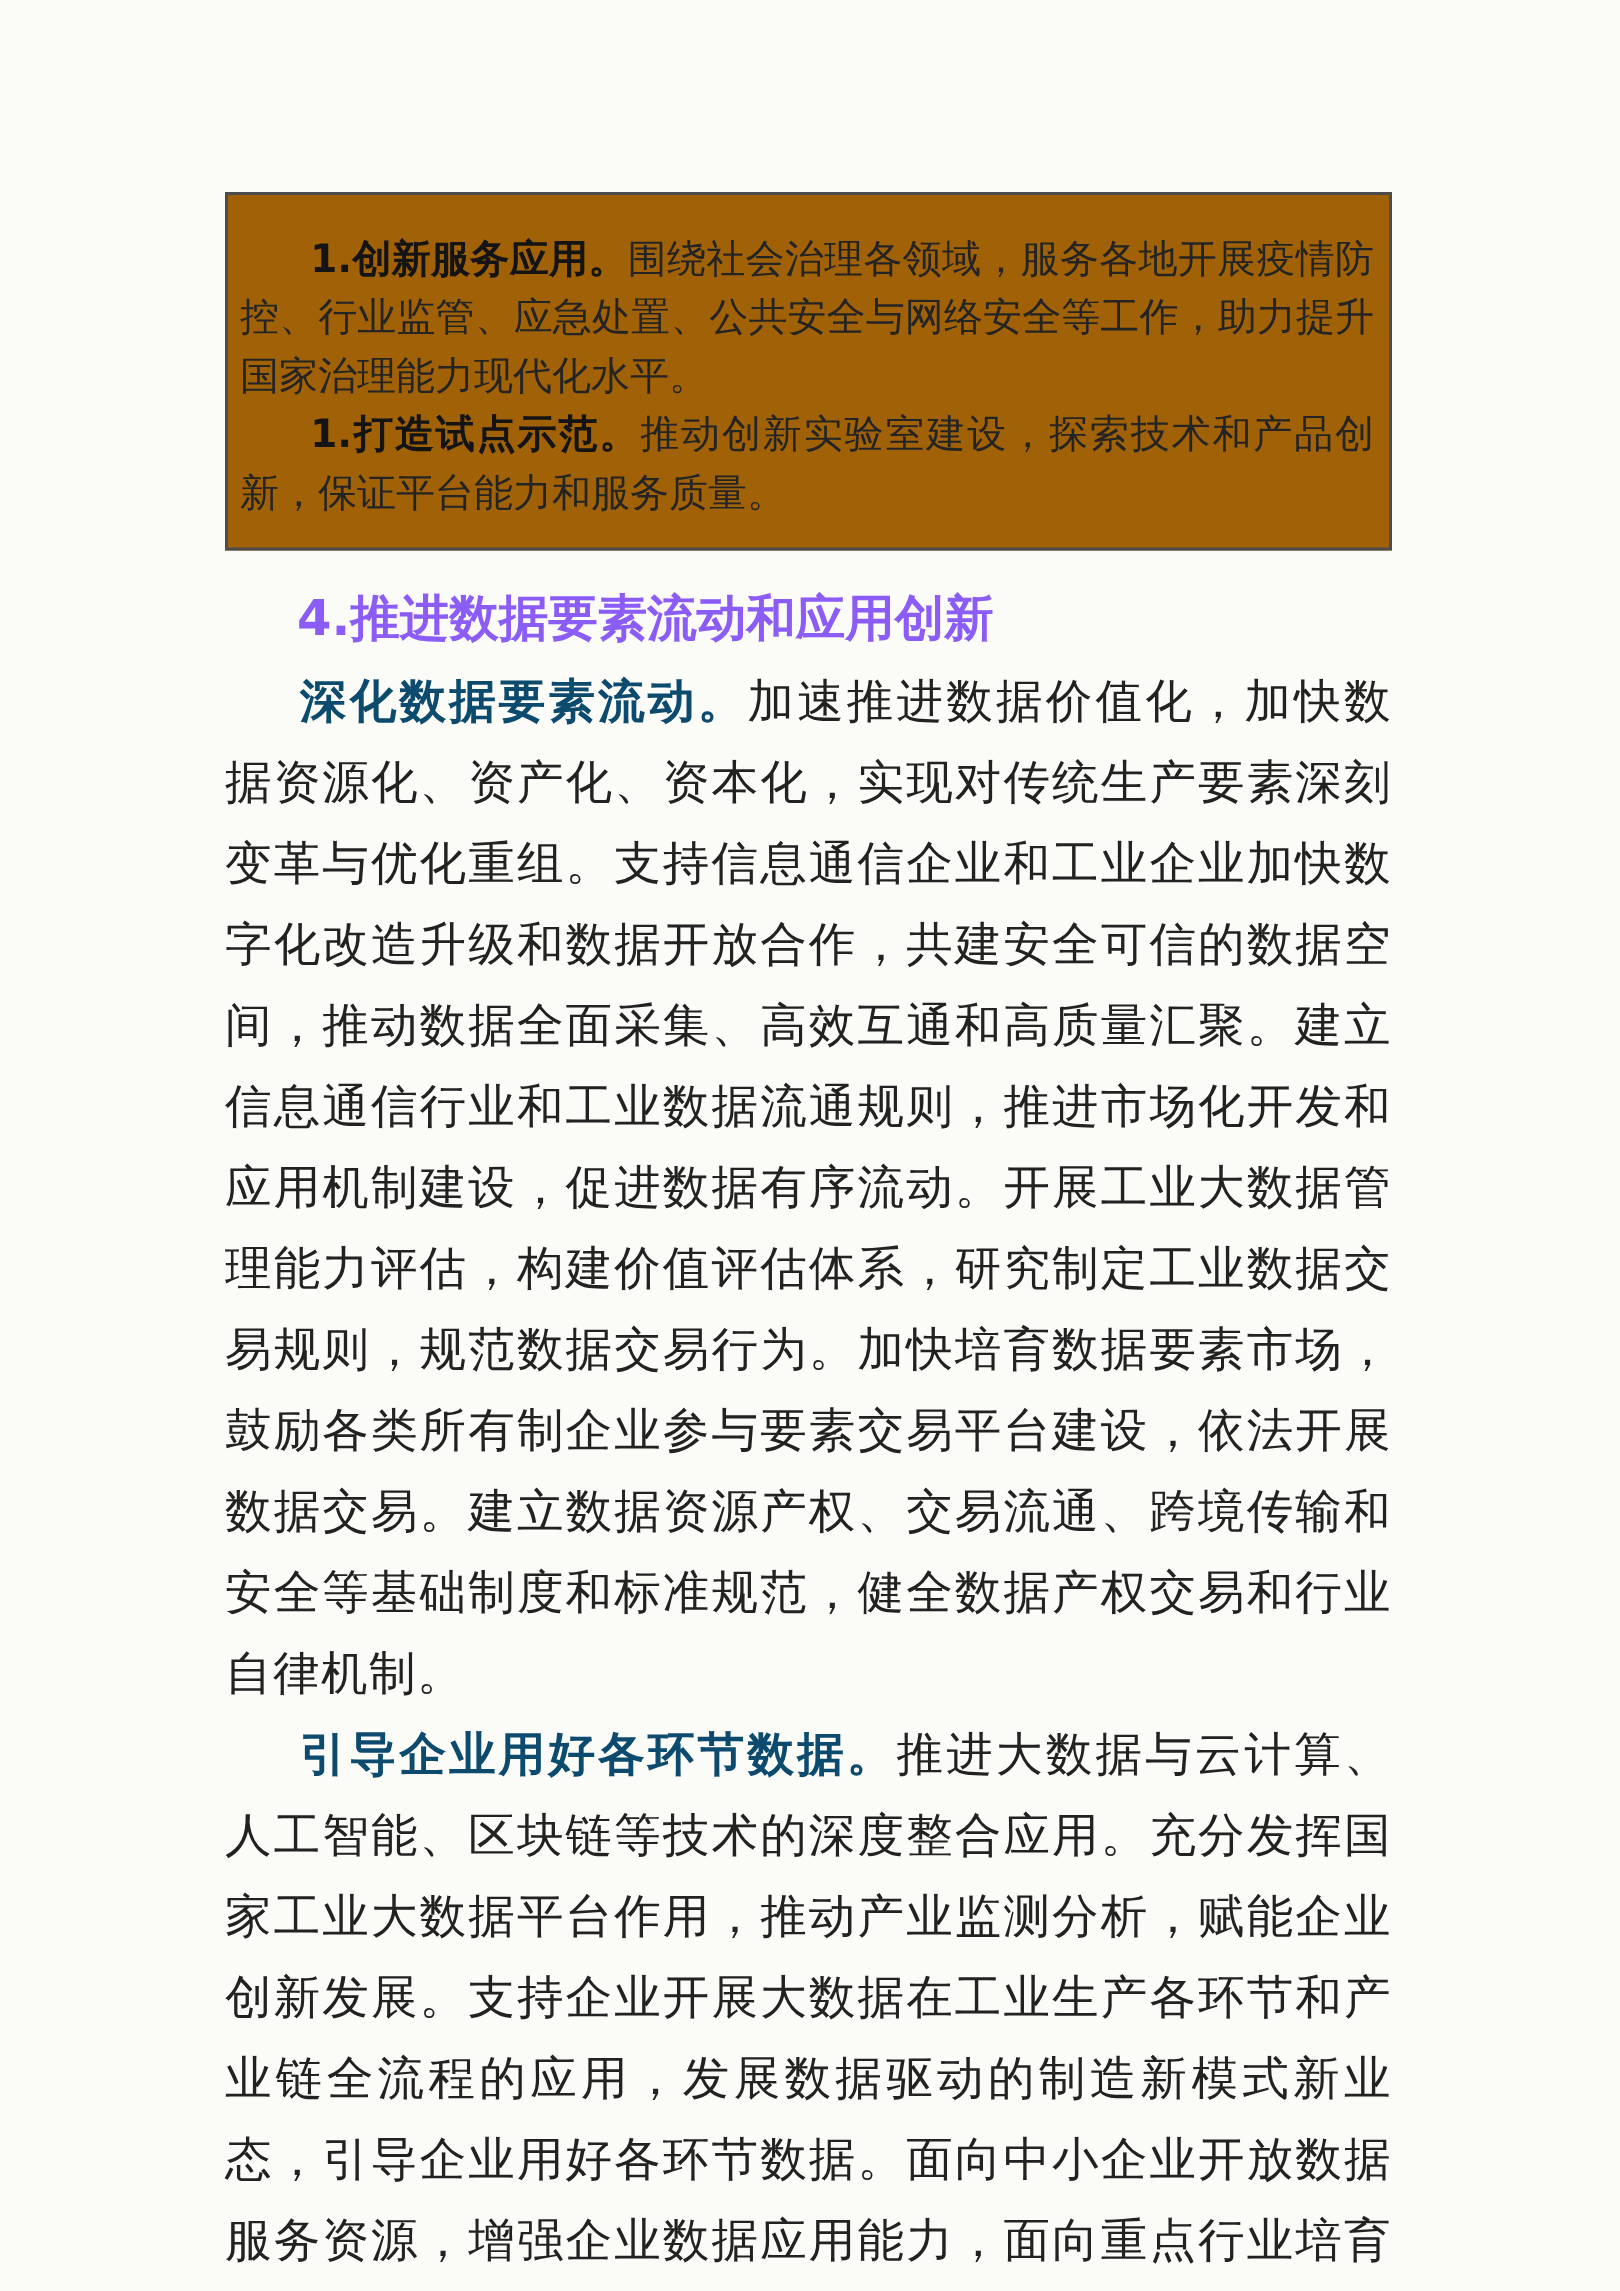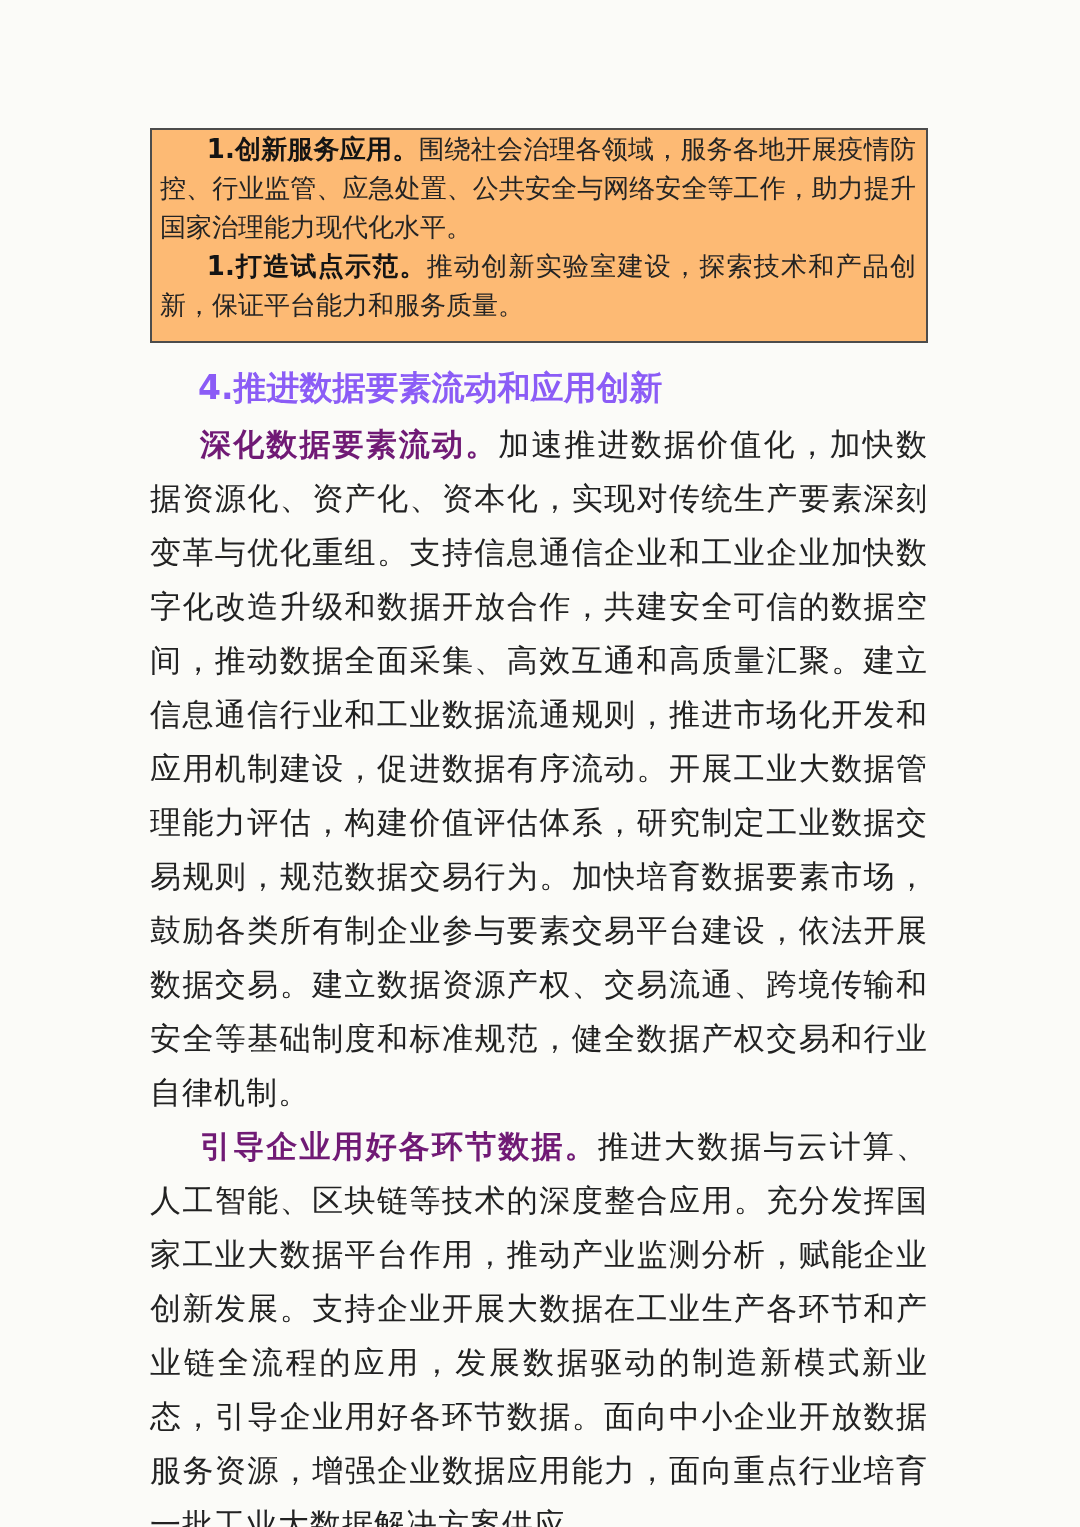--- a/index.html
+++ b/index.html
@@ -21,22 +21,22 @@
     position: relative;
   }
   .content {
     padding: 0 152px 0 150px;
   }
 
   
   .callout-box {
     margin-top: 128px;
     border: 2px solid #4c4c4c;
-    padding: 0 10px 16px 8px;
-    background: #fdba74;
+    padding: 24px 10px 16px 8px;
+    background: #a16207;
   }
   .callout-box p {
     margin: 0;
     font-size: 26px;
     line-height: 39px;
     text-indent: 1.8em;
     text-align: justify;
     color: #242424;
   }
   .callout-lead {
@@ -64,21 +64,21 @@
     text-indent: 50px;
     text-align: justify;
     color: #222222;
   }
   .body-text p:first-child {
     margin-top: 6px;
   }
   .para-lead {
     font-family: "DejaVu Sans", "Liberation Sans", sans-serif;
     font-weight: bold;
-    color: #701a75;
+    color: #0c4a6e;
     margin-top: 34px;
   }
 </style>
 </head>
 <body>
 
 <div class="page">
   <div class="content">
 
     <div class="callout-box">

